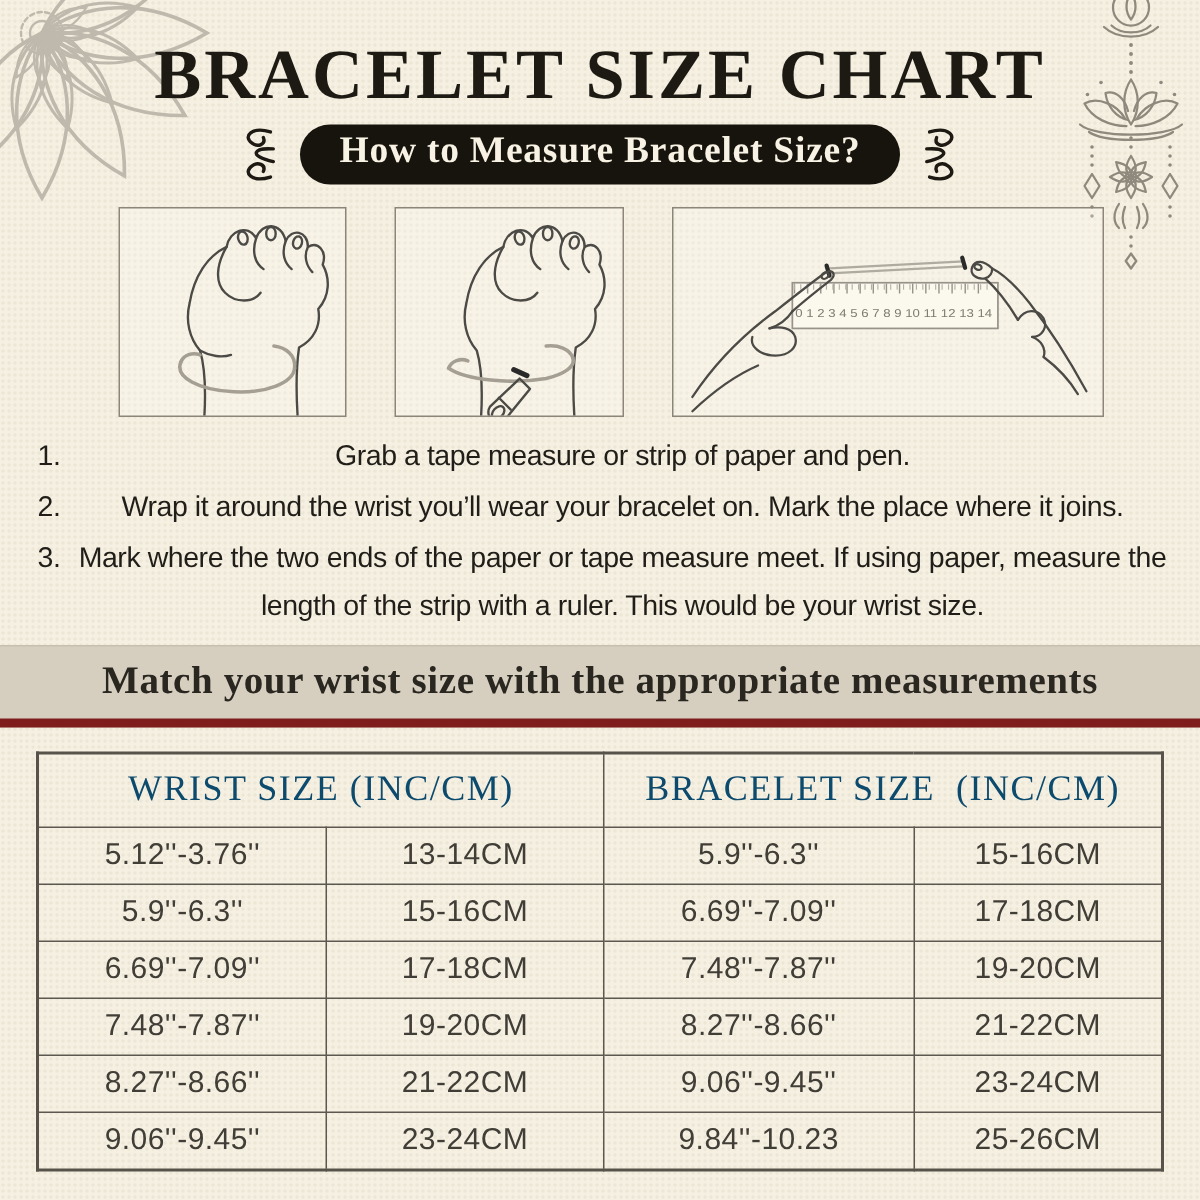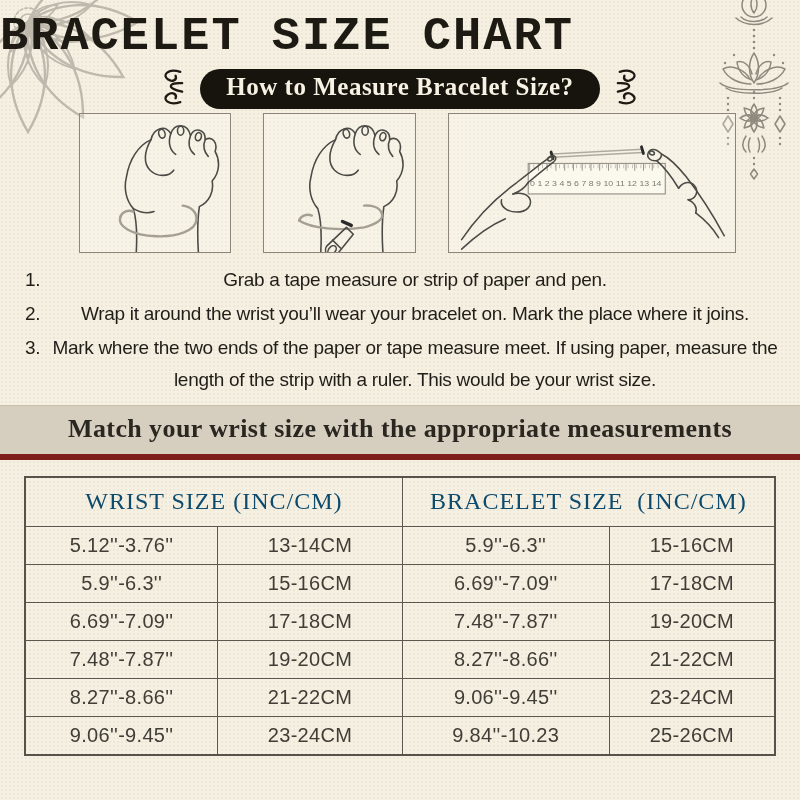--- a/index.html
+++ b/index.html
@@ -11,36 +11,36 @@
   .poster::before{
     content:"";position:absolute;inset:0;pointer-events:none;
     background-image:radial-gradient(rgba(125,112,88,0.07) 1px,transparent 1.2px);
     background-size:4px 4px;
   }
   .corner-ornament{position:absolute;pointer-events:none;}
   .mandala{left:-52px;top:-56px;}
   .lotus{left:698px;top:-4px;}
 
   .title{
-    position:relative;margin:0;padding-top:13px;
-    font-family:Liberation Mono, monospace;font-weight:700;font-size:47px;
+    position:relative;margin:0;padding-top:27px;text-align:center;
+    font-family:Liberation Serif, serif;font-weight:700;font-size:47px;
     letter-spacing:2px;line-height:1.02;color:#1d1a14;
   }
   .badge-row{
-    position:relative;display:flex;justify-content:center;align-items:flex-end;
+    position:relative;display:flex;justify-content:center;align-items:center;
     gap:15px;margin-top:8px;height:40px;
   }
   .pill{
     background:#17130d;color:#f7f2e3;border-radius:22px;
     font-family:"Liberation Serif",serif;font-weight:700;font-size:25px;
     letter-spacing:0.5px;padding:4px 26px 8px;
   }
   .illos{
     position:relative;display:flex;justify-content:space-between;
-    margin:4px 64px 0 79px;height:140px;
+    margin:15px 64px 0 79px;height:140px;
   }
   .illo{border:1px solid #8d8579;box-sizing:border-box;height:140px;background:rgba(255,253,246,0.25);}
   .illo svg{display:block;width:100%;height:100%;}
   .illo-1{width:152px;} .illo-2{width:153px;} .illo-3{width:288px;}
 
   .steps{position:relative;margin:11px 18px 0 25px;font-size:19px;letter-spacing:-0.3px;color:#211e19;}
   .step{display:flex;line-height:32px;margin-bottom:2px;}
   .step-num{flex:none;width:23px;}
   .step-text{flex:1;text-align:center;}
 

